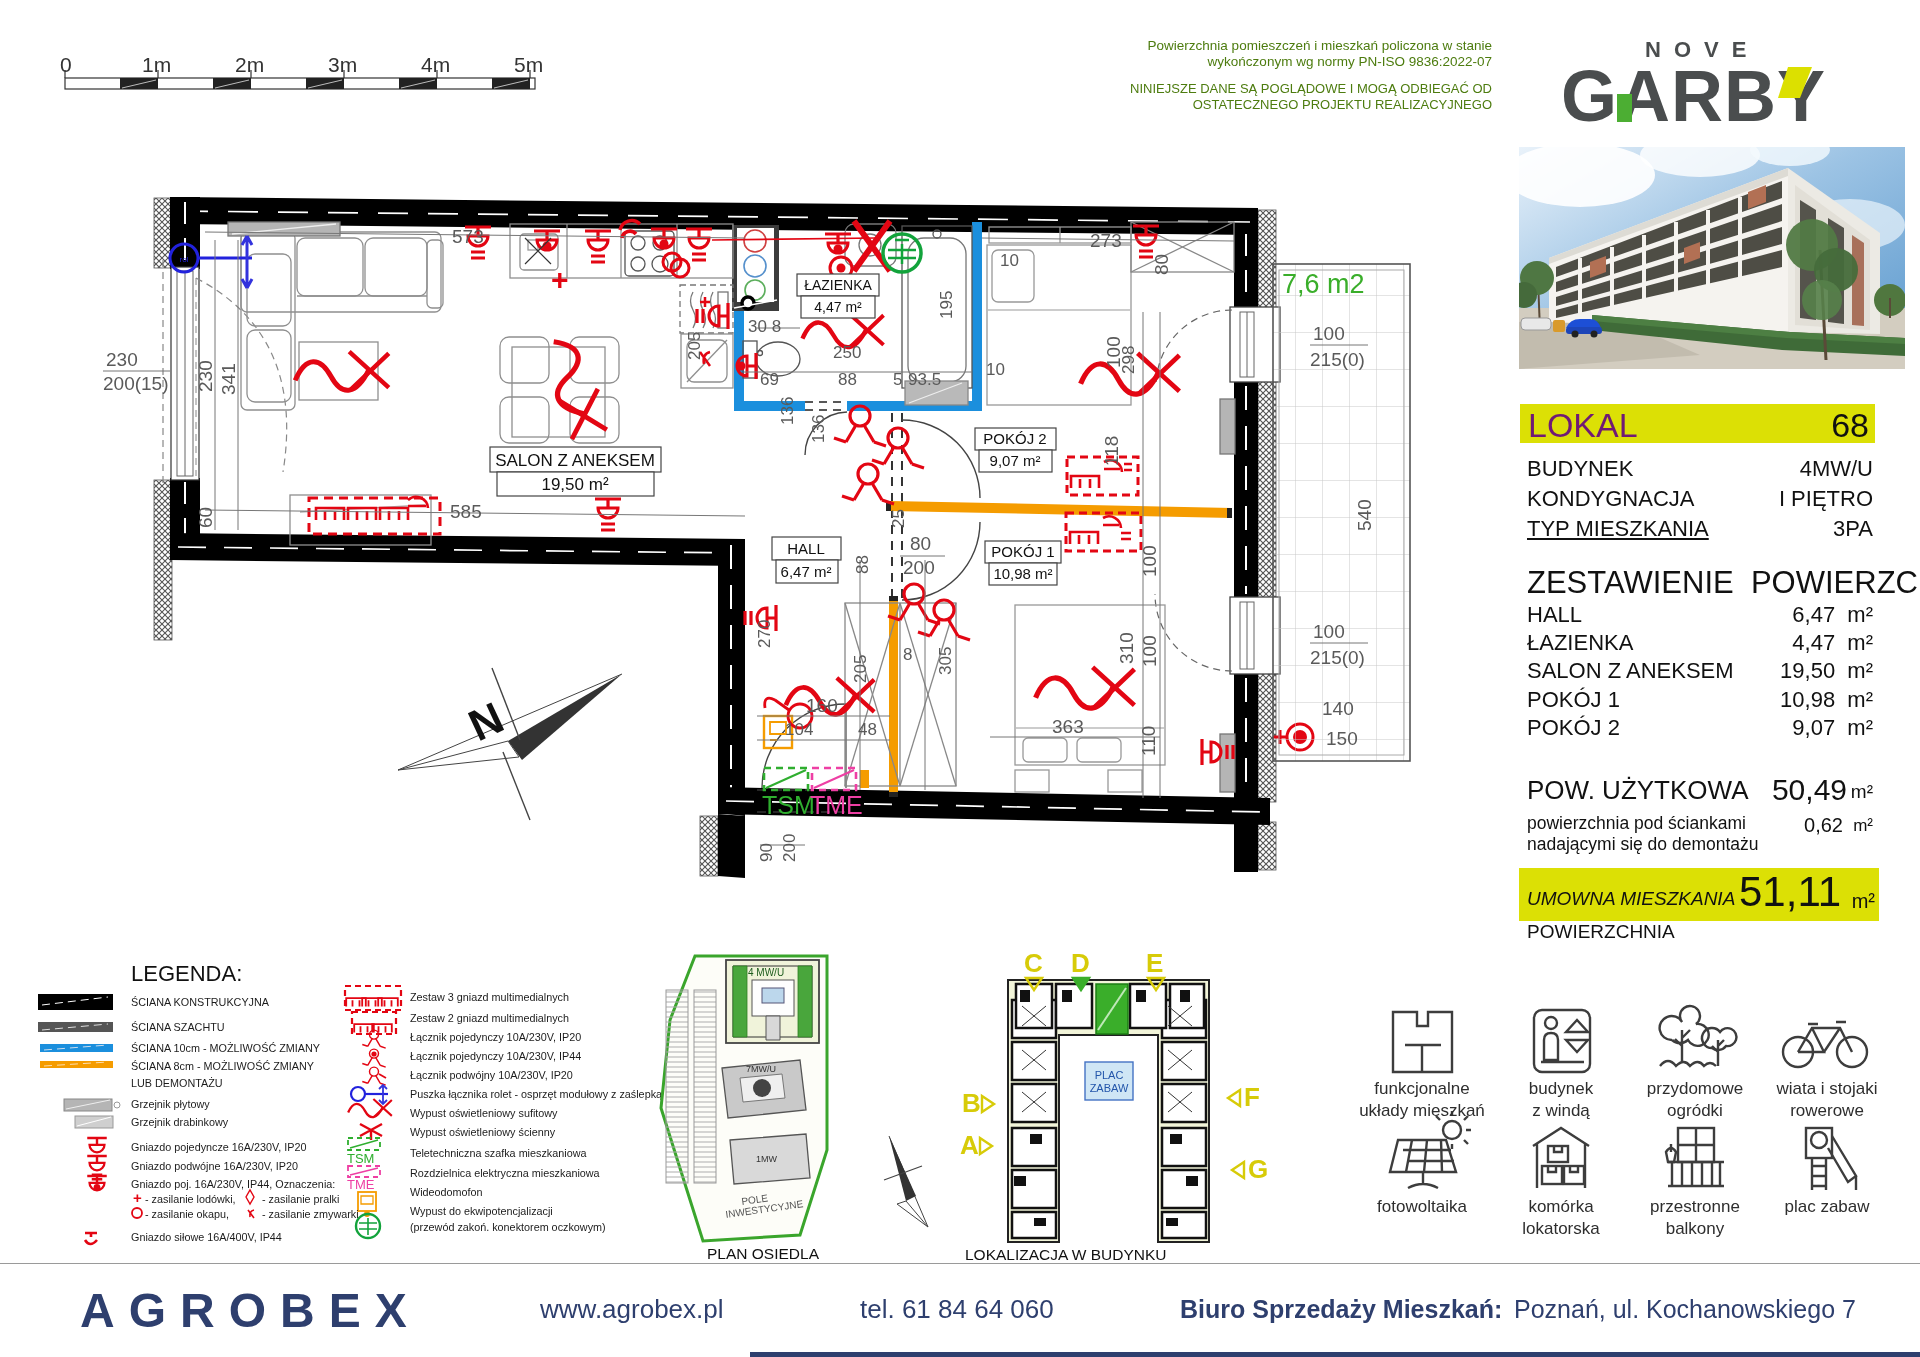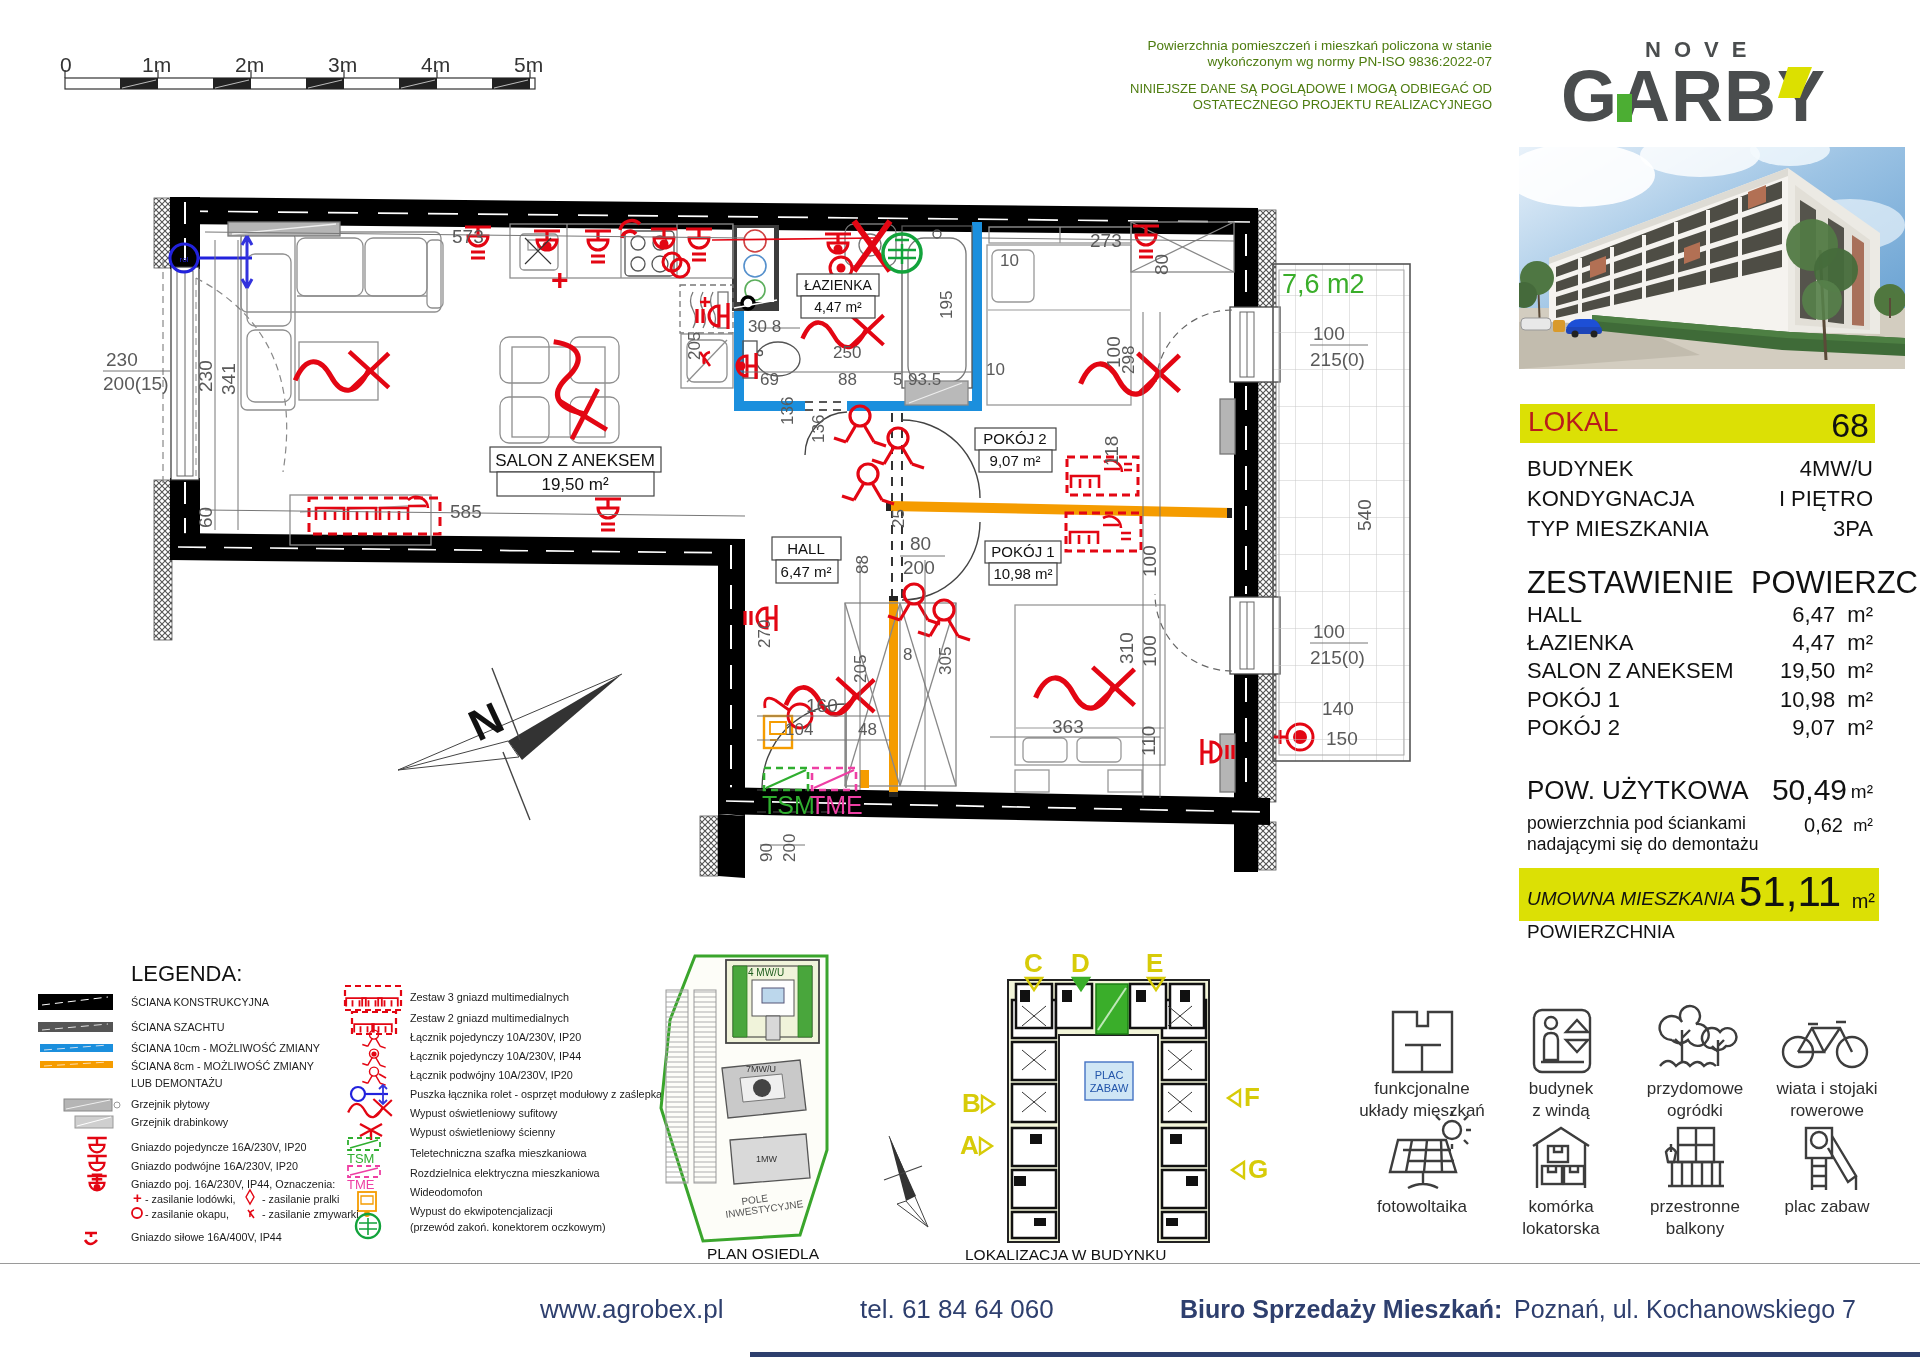--- a/index.html
+++ b/index.html
@@ -1051,28 +1051,28 @@
   </g>
 </g>
 </svg>
 
 <div class="abs" style="left:1060px;top:38px;width:432px;text-align:right;font-size:13.5px;line-height:16px;color:#4d7c0f;">
 Powierzchnia pomieszczeń i mieszkań policzona w stanie<br>wykończonym wg normy PN-ISO 9836:2022-07
 <div style="margin-top:11px;font-size:13px;">NINIEJSZE DANE SĄ POGLĄDOWE I MOGĄ ODBIEGAĆ OD<br>OSTATECZNEGO PROJEKTU REALIZACYJNEGO</div>
 </div>
 
 <div class="abs" style="left:1520px;top:404px;width:355px;height:39px;background:#dce005;">
-  <span style="position:absolute;left:8px;top:2px;font-size:28px;color:#b91c1c;">LOKAL</span>
+  <span style="position:absolute;left:8px;top:2px;font-size:34px;color:#701a75;">LOKAL</span>
   <span style="position:absolute;right:6px;top:2px;font-size:34px;color:#111;">68</span>
 </div>
 
 <div class="abs" style="left:1527px;top:456px;width:346px;font-size:22px;color:#111;">
   <div style="position:relative;height:30px;"><span>BUDYNEK</span><span style="position:absolute;right:0">4MW/U</span></div>
   <div style="position:relative;height:30px;"><span>KONDYGNACJA</span><span style="position:absolute;right:0">I PIĘTRO</span></div>
-  <div style="position:relative;height:30px;"><span>TYP MIESZKANIA</span><span style="position:absolute;right:0">3PA</span></div>
+  <div style="position:relative;height:30px;text-decoration:underline;"><span>TYP MIESZKANIA</span><span style="position:absolute;right:0">3PA</span></div>
 </div>
 
 <div class="abs" style="left:1527px;top:565px;font-size:31px;color:#111;">ZESTAWIENIE&nbsp;&nbsp;POWIERZCHNI</div>
 <div class="abs" style="left:1527px;top:602px;width:346px;font-size:22px;color:#111;">
   <div style="position:relative;height:28px;"><span>HALL</span><span style="position:absolute;right:0">6,47&nbsp; m²</span></div>
   <div style="position:relative;height:28px;"><span>ŁAZIENKA</span><span style="position:absolute;right:0">4,47&nbsp; m²</span></div>
   <div style="position:relative;height:28.5px;"><span>SALON Z ANEKSEM</span><span style="position:absolute;right:0">19,50&nbsp; m²</span></div>
   <div style="position:relative;height:28.5px;"><span>POKÓJ 1</span><span style="position:absolute;right:0">10,98&nbsp; m²</span></div>
   <div style="position:relative;height:28px;"><span>POKÓJ 2</span><span style="position:absolute;right:0">9,07&nbsp; m²</span></div>
 </div>
@@ -1090,18 +1090,19 @@
 
 <div class="abs" style="left:1519px;top:868px;width:360px;height:53px;background:#dce005;color:#111;">
   <span style="position:absolute;left:8px;top:5px;font-size:19px;margin-top:48px;">POWIERZCHNIA</span>
   <span style="position:absolute;left:8px;top:20px;font-size:19px;font-style:italic;">UMOWNA MIESZKANIA</span>
   <span style="position:absolute;right:38px;top:0px;font-size:42px;">51,11</span>
   <span style="position:absolute;right:4px;top:22px;font-size:20px;">m²</span>
 </div>
 
 
 <div class="abs" style="left:0;top:1263px;width:1920px;border-top:1.5px solid #9a9a9a;"></div>
+<div class="abs" style="left:80px;top:1283px;font-size:48px;font-weight:bold;letter-spacing:14px;color:#2e3f6e;">AGROBEX</div>
 <div class="abs" style="left:540px;top:1294px;font-size:26px;color:#2e3f6e;">www.agrobex.pl</div>
 <div class="abs" style="left:860px;top:1294px;font-size:26px;color:#2e3f6e;">tel. 61 84 64 060</div>
 <div class="abs" style="left:1180px;top:1295px;font-size:25px;font-weight:bold;color:#2e3f6e;">Biuro Sprzedaży Mieszkań:</div>
 <div class="abs" style="left:1514px;top:1295px;font-size:25px;color:#2e3f6e;">Poznań, ul. Kochanowskiego 7</div>
 <div class="abs" style="left:750px;top:1352px;width:1170px;height:5px;background:#2e3f6e;"></div>
 </div>
 
 </body></html>

